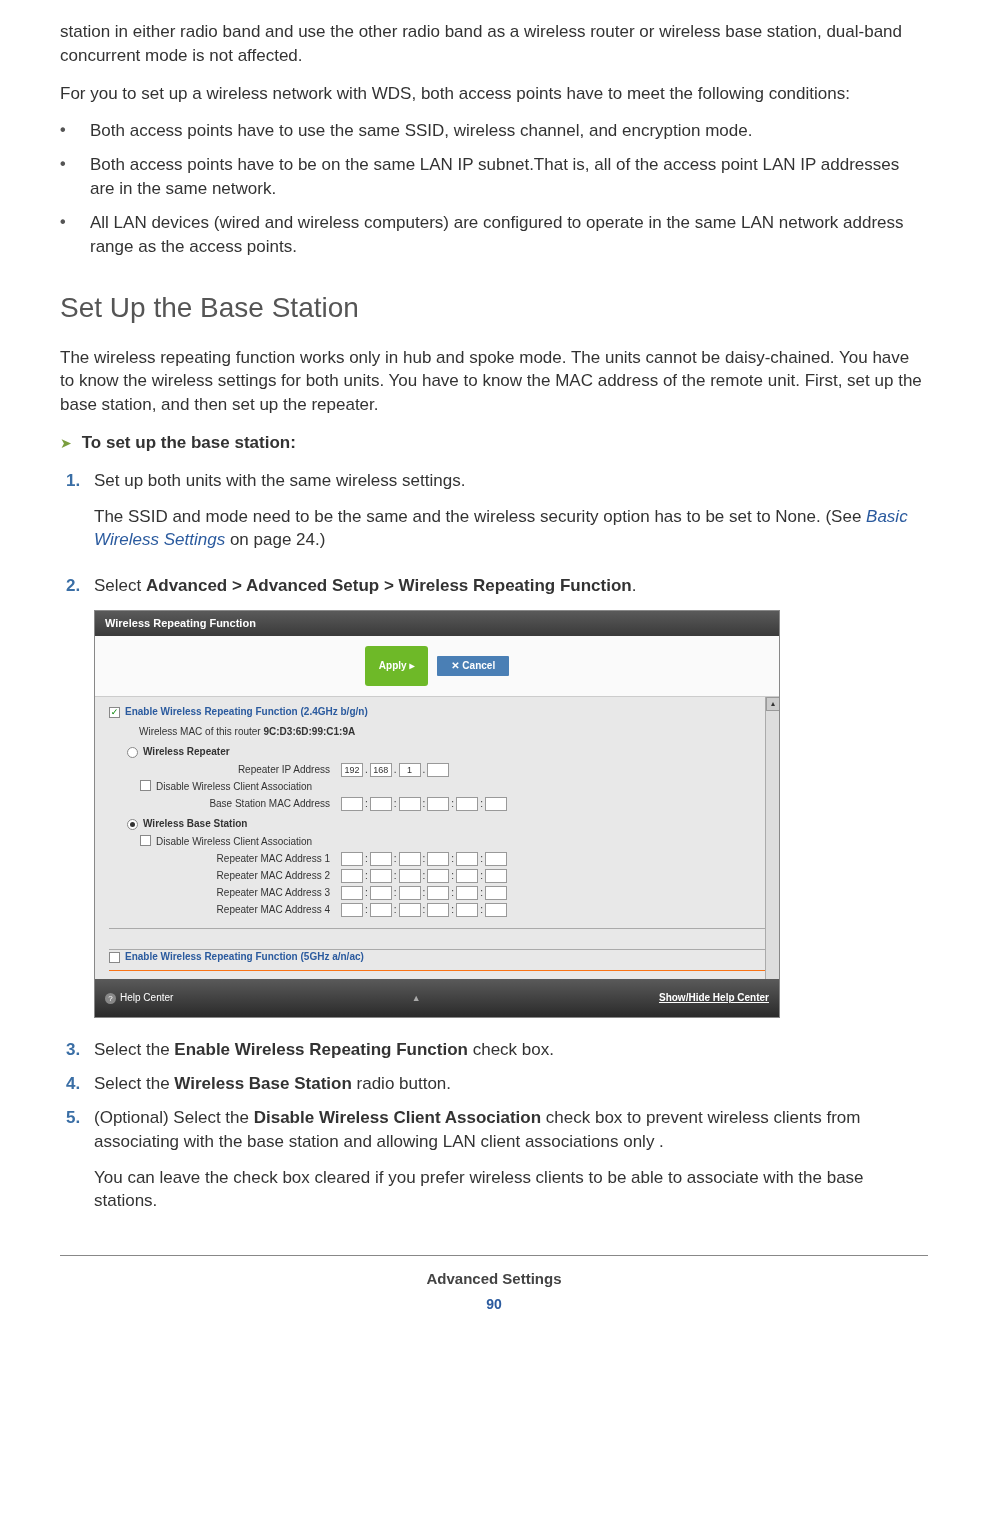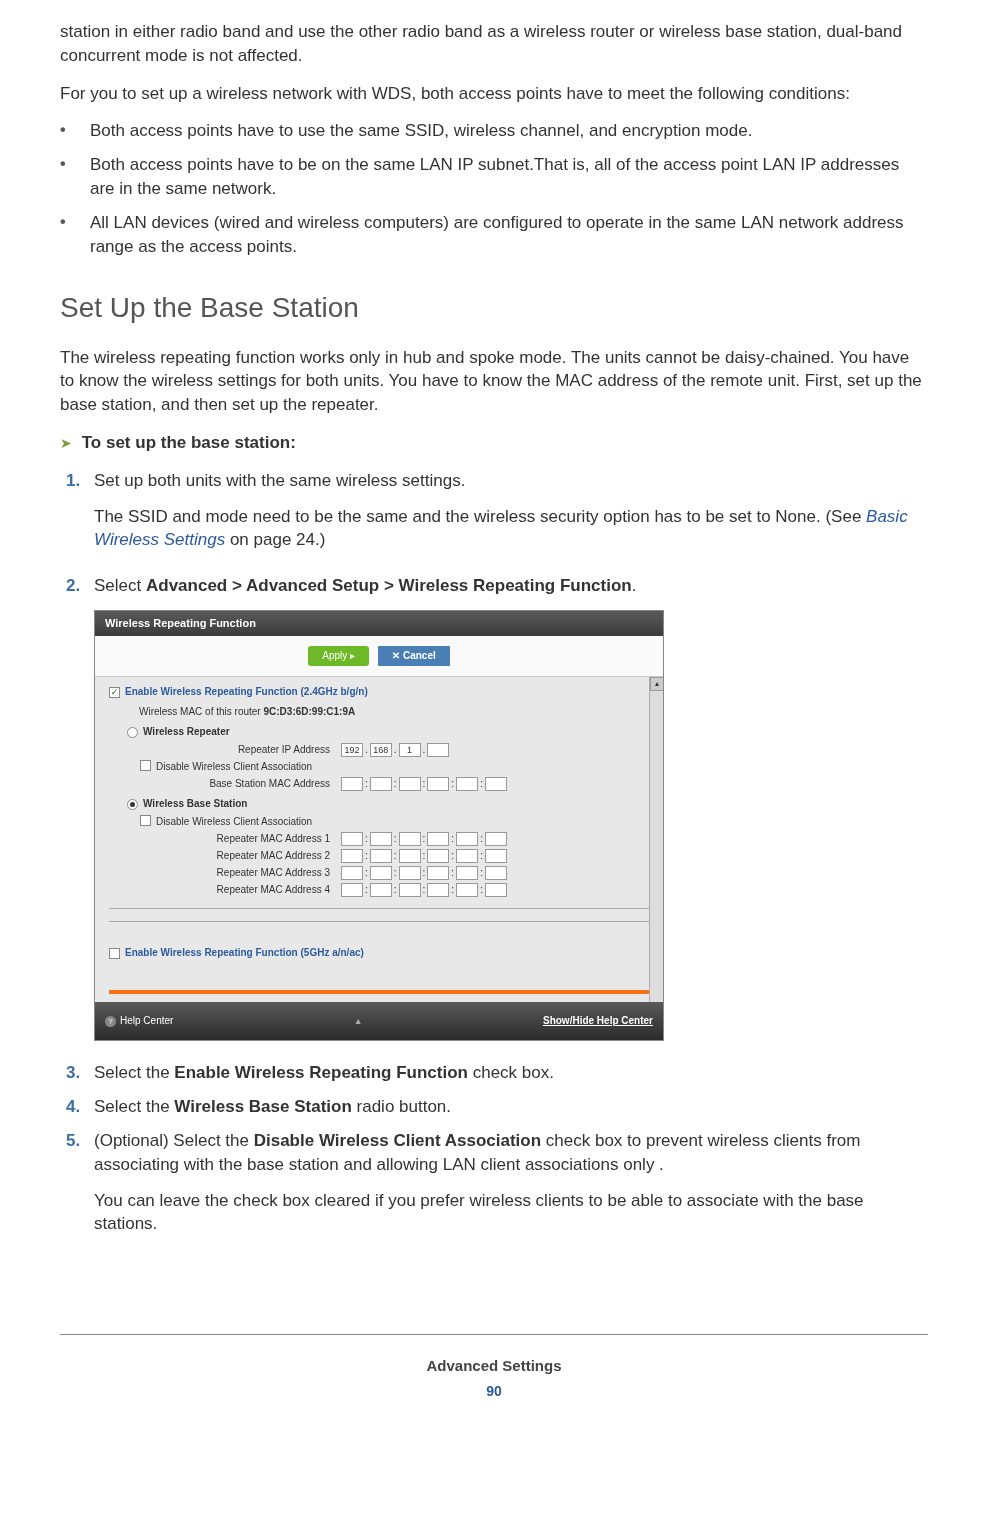--- a/index.html
+++ b/index.html
@@ -89,21 +89,21 @@
       margin-bottom: 12px;
     }
     .link {
       color: #2a5a9e;
       font-style: italic;
     }
     .strong {
       font-weight: bold;
     }
     .screenshot {
-      width: 570px;
+      width: 686px;
       border: 1px solid #888;
       background: #ef4444;
       margin: 4px 0 10px 0;
       font-size: 10px;
       overflow: hidden;
     }
     .ss-header {
       background: linear-gradient(#5a5a5a, #3a3a3a);
       color: #fff;
       padding: 5px 10px;
@@ -113,24 +113,24 @@
     .ss-buttons {
       text-align: center;
       padding: 10px 0;
       background: #fafafa;
       border-bottom: 1px solid #ccc;
     }
     .ss-btn-apply {
       display: inline-block;
       background: #6eb928;
       color: #fff;
-      padding: 3px 14px;
+      padding: 13px 14px;
       border-radius: 3px;
       font-size: 10px;
-      font-weight: normal;
+      font-weight: bold;
       margin-right: 6px;
     }
     .ss-btn-cancel {
       display: inline-block;
       background: #4a7fb5;
       color: #fff;
       padding: 3px 14px;
       border-radius: 1px;
       font-size: 10px;
       font-weight: bold;
@@ -235,46 +235,46 @@
     .ss-radio-row {
       display: flex;
       align-items: center;
       margin: 6px 0 4px 18px;
     }
     .ss-bold {
       font-weight: bold;
     }
     .ss-section-bottom {
       border-top: 1px solid #aaa;
-      border-bottom: 4px solid #f97316;
-      padding: 24px 0;
-      margin-top: 12px;
+      border-bottom: 1px solid #f97316;
+      padding: 0 0;
+      margin-top: 20px;
     }
     .ss-footer {
       background: linear-gradient(#5a5a5a, #2a2a2a);
       color: #fff;
       padding: 12px 10px;
       font-size: 10px;
       display: flex;
       justify-content: space-between;
       align-items: center;
     }
     .ss-help-right {
       text-decoration: underline;
       font-weight: bold;
     }
     .ss-arrow-center {
       color: #aaa;
       font-size: 9px;
     }
     .page-footer {
-      margin-top: 86px;
+      margin-top: 30px;
       border-top: 1px solid #888;
       text-align: center;
-      padding-top: 20px;
+      padding-top: 12px;
     }
     .footer-title {
       font-weight: bold;
       font-size: 15px;
       color: #444;
     }
     .footer-page {
       font-weight: bold;
       font-size: 14px;
       color: #2a5a9e;

